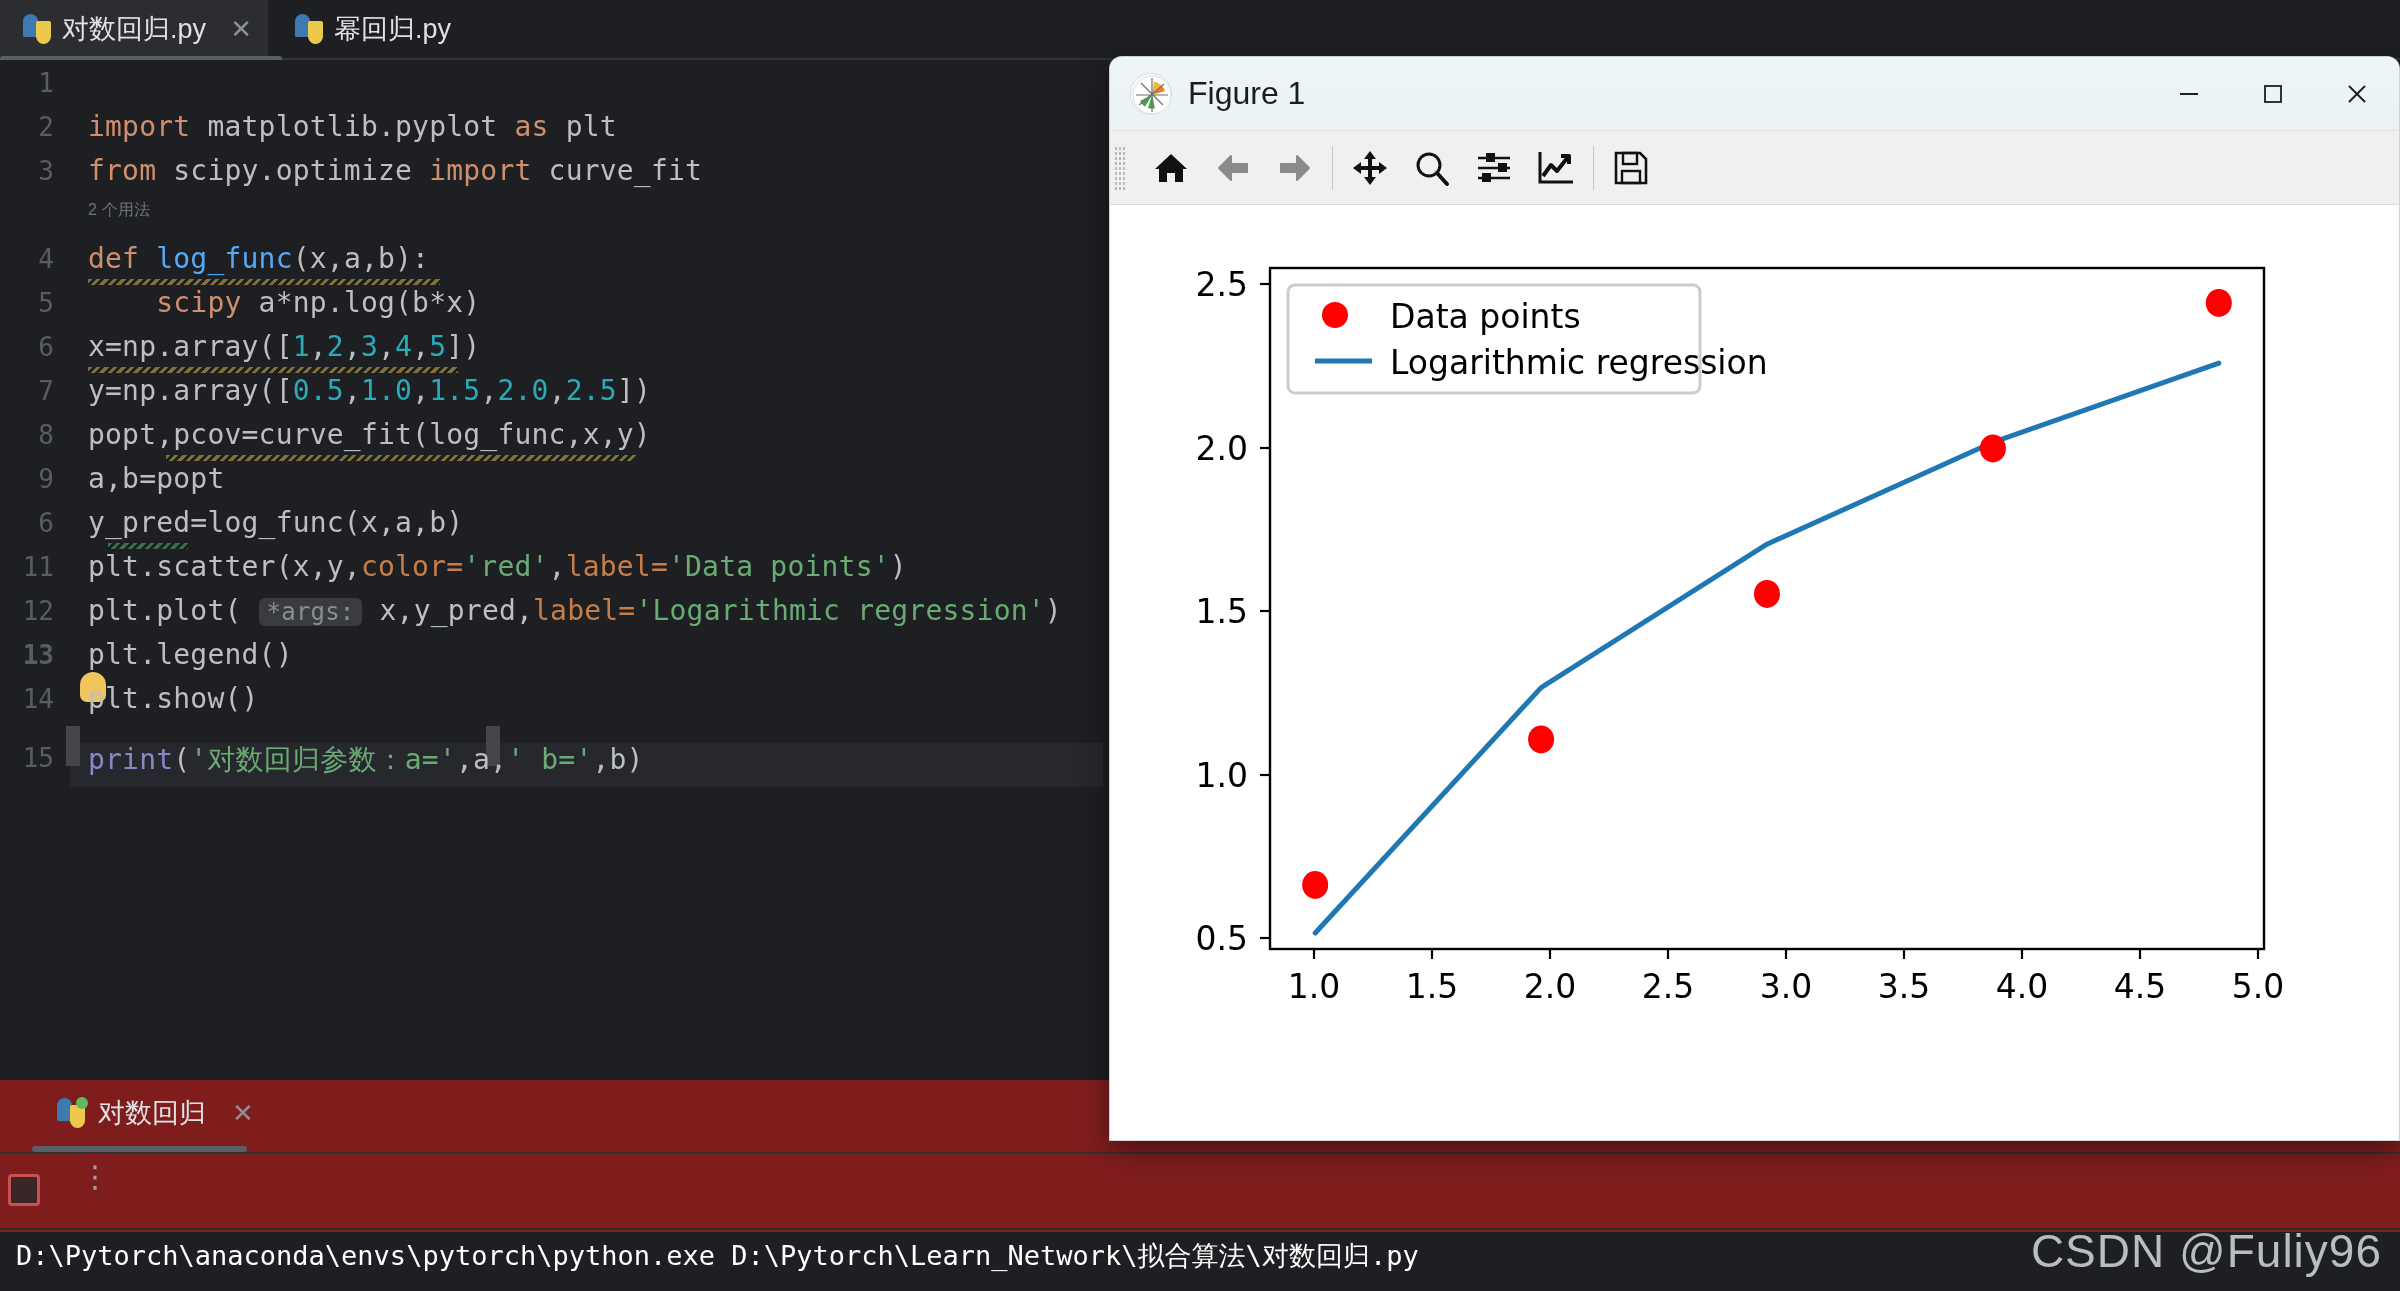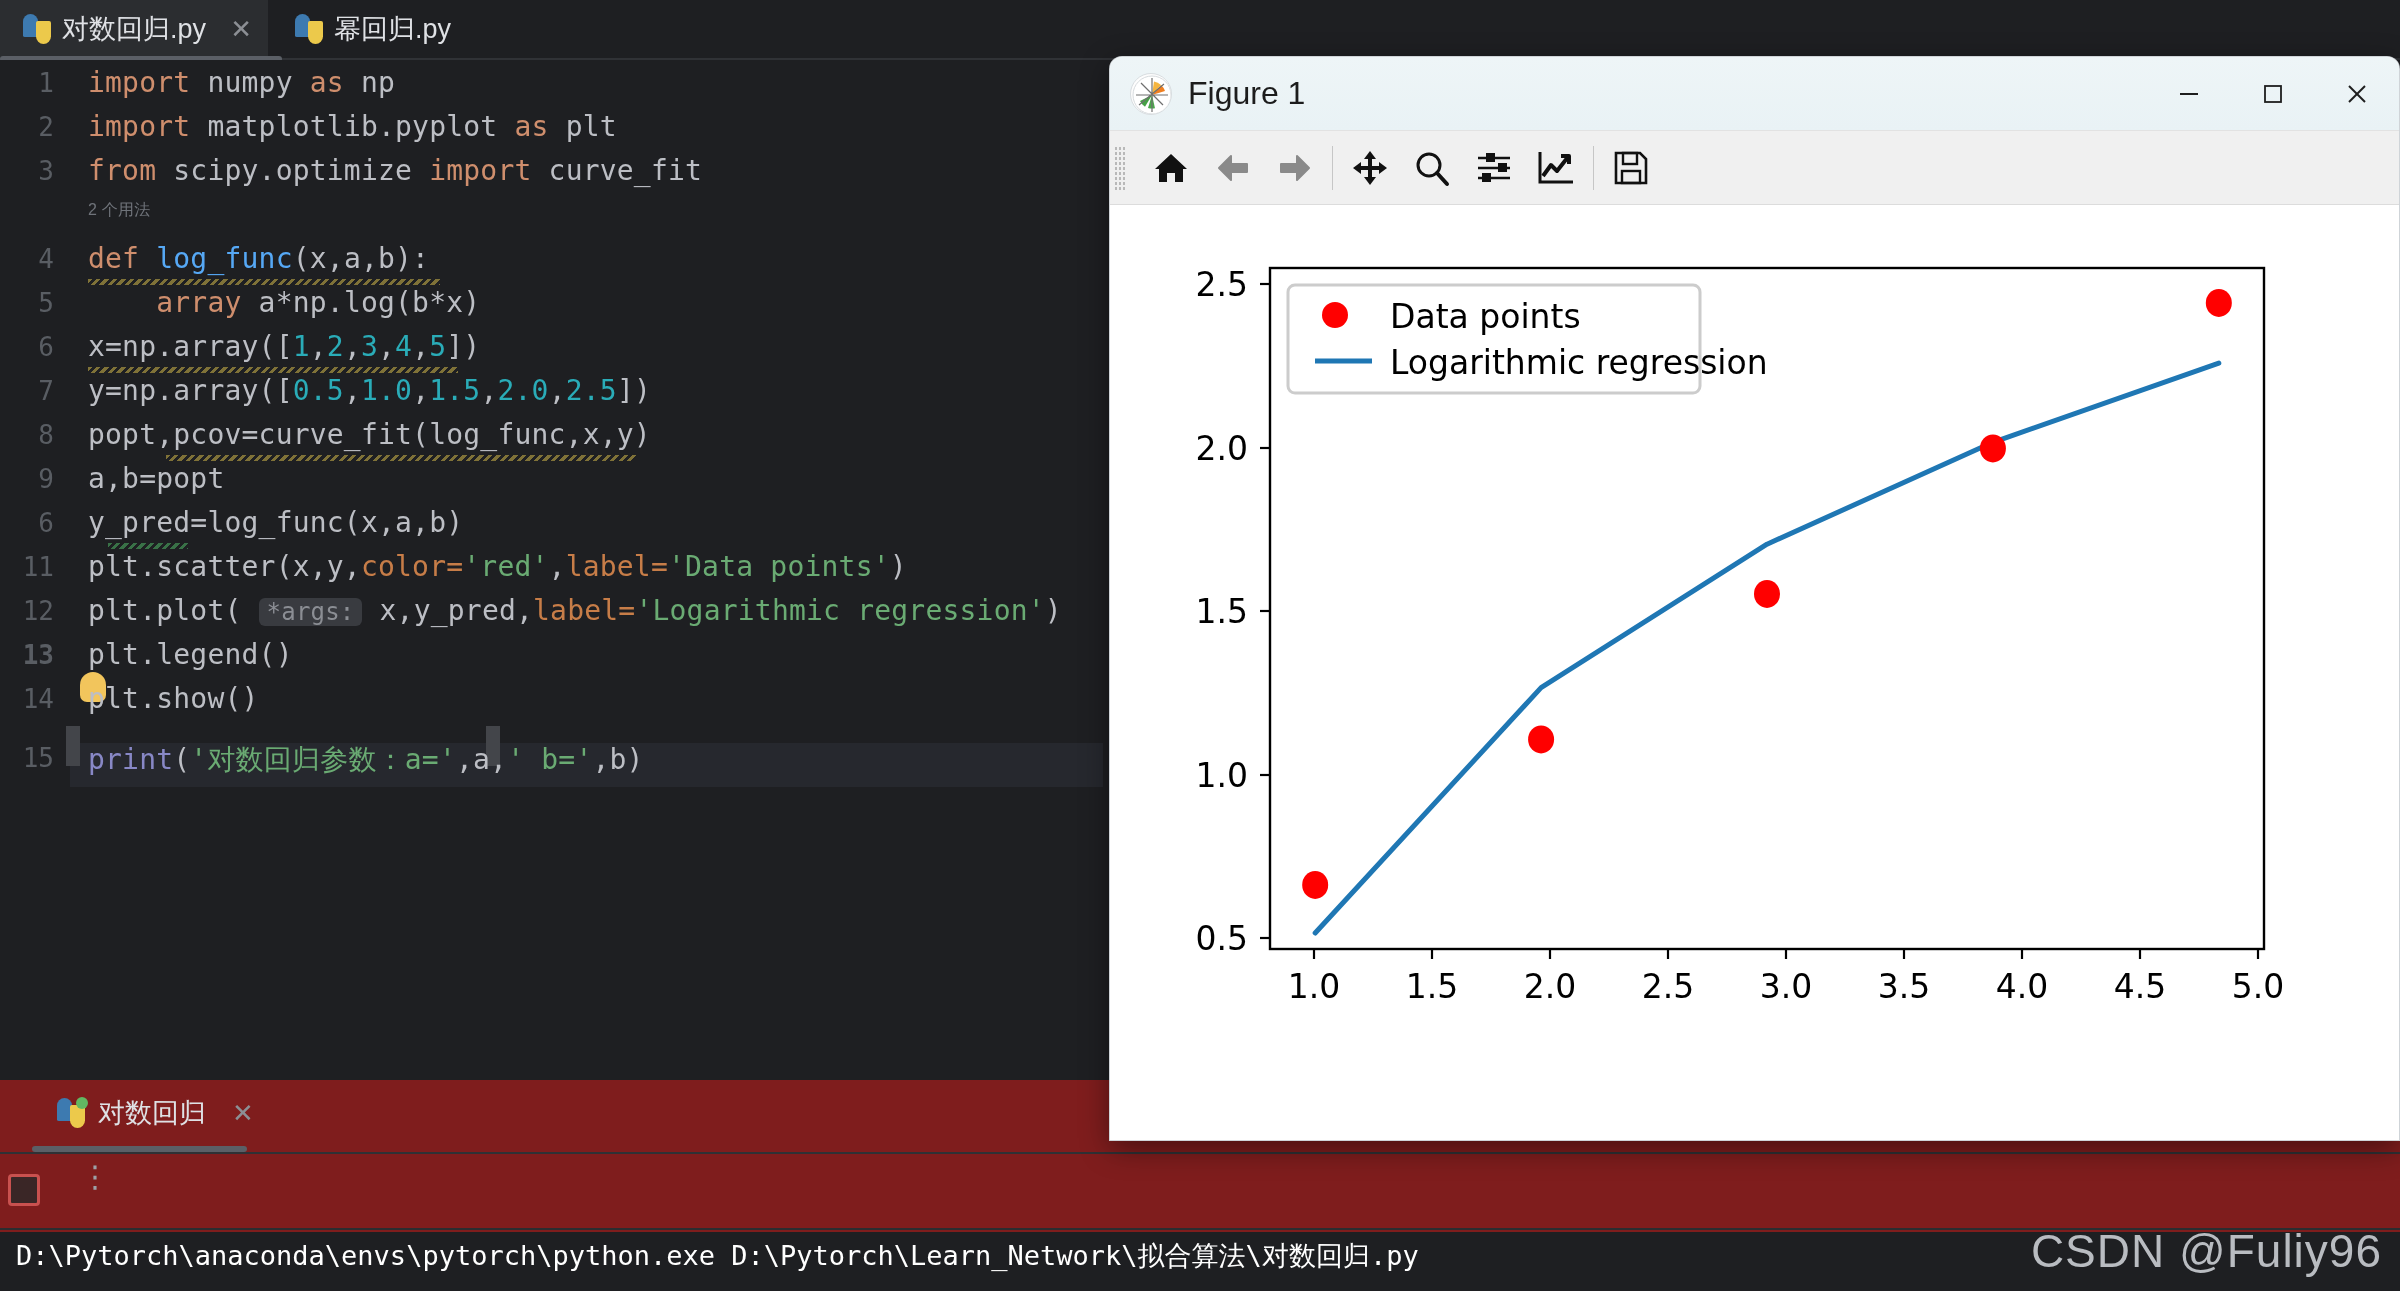--- a/index.html
+++ b/index.html
@@ -245,32 +245,31 @@
         <div class="gutter-line" style="top:404px;">9</div>
         <div class="gutter-line" style="top:448px;">6</div>
         <div class="gutter-line" style="top:492px;">11</div>
         <div class="gutter-line" style="top:536px;">12</div>
         <div class="gutter-line" style="top:580px;font-weight:bold;">13</div>
         <div class="gutter-line" style="top:624px;">14</div>
         <div class="gutter-line" style="top:683px;">15</div>
       </div>
 
       <div class="code-area">
-        <div class="codeline" style="top:6px;"><span class="kw">import</span><span> numpy </span><span class="kw">as</span><span> np</span></div>
 
         <div class="codeline" style="top:50px;"><span class="kw">import</span><span> matplotlib.pyplot </span><span class="kw">as</span><span> plt</span></div>
 
         <div class="codeline" style="top:94px;"><span class="kw">from</span><span> scipy.optimize </span><span class="kw">import</span><span> curve_fit</span></div>
 
         <div class="codeline inlay-doc" style="top:140px;font-family:'Liberation Sans',sans-serif;">2 个用法</div>
 
         <div class="codeline" style="top:182px;"><span class="kw">def</span><span class="fn"> log_func</span><span>(x,a,b):</span></div>
         <div class="squiggle" style="left:0px; top:219px; width:352px;"></div>
 
-        <div class="codeline" style="top:226px;"><span>    </span><span class="kw">array</span><span> a*np.log(b*x)</span></div>
+        <div class="codeline" style="top:226px;"><span>    </span><span class="kw">scipy</span><span> a*np.log(b*x)</span></div>
 
         <div class="codeline" style="top:270px;"><span>x=np.array([</span><span class="num">1</span><span>,</span><span class="num">2</span><span>,</span><span class="num">3</span><span>,</span><span class="num">4</span><span>,</span><span class="num">5</span><span>])</span></div>
         <div class="squiggle" style="left:0px; top:307px; width:370px;"></div>
 
         <div class="codeline" style="top:314px;"><span>y=np.array([</span><span class="num">0.5</span><span>,</span><span class="num">1.0</span><span>,</span><span class="num">1.5</span><span>,</span><span class="num">2.0</span><span>,</span><span class="num">2.5</span><span>])</span></div>
 
         <div class="codeline" style="top:358px;">popt,pcov=curve_fit(log_func,x,y)</div>
         <div class="squiggle" style="left:78px; top:395px; width:470px;"></div>
 
         <div class="codeline" style="top:402px;">a,b=popt</div>

